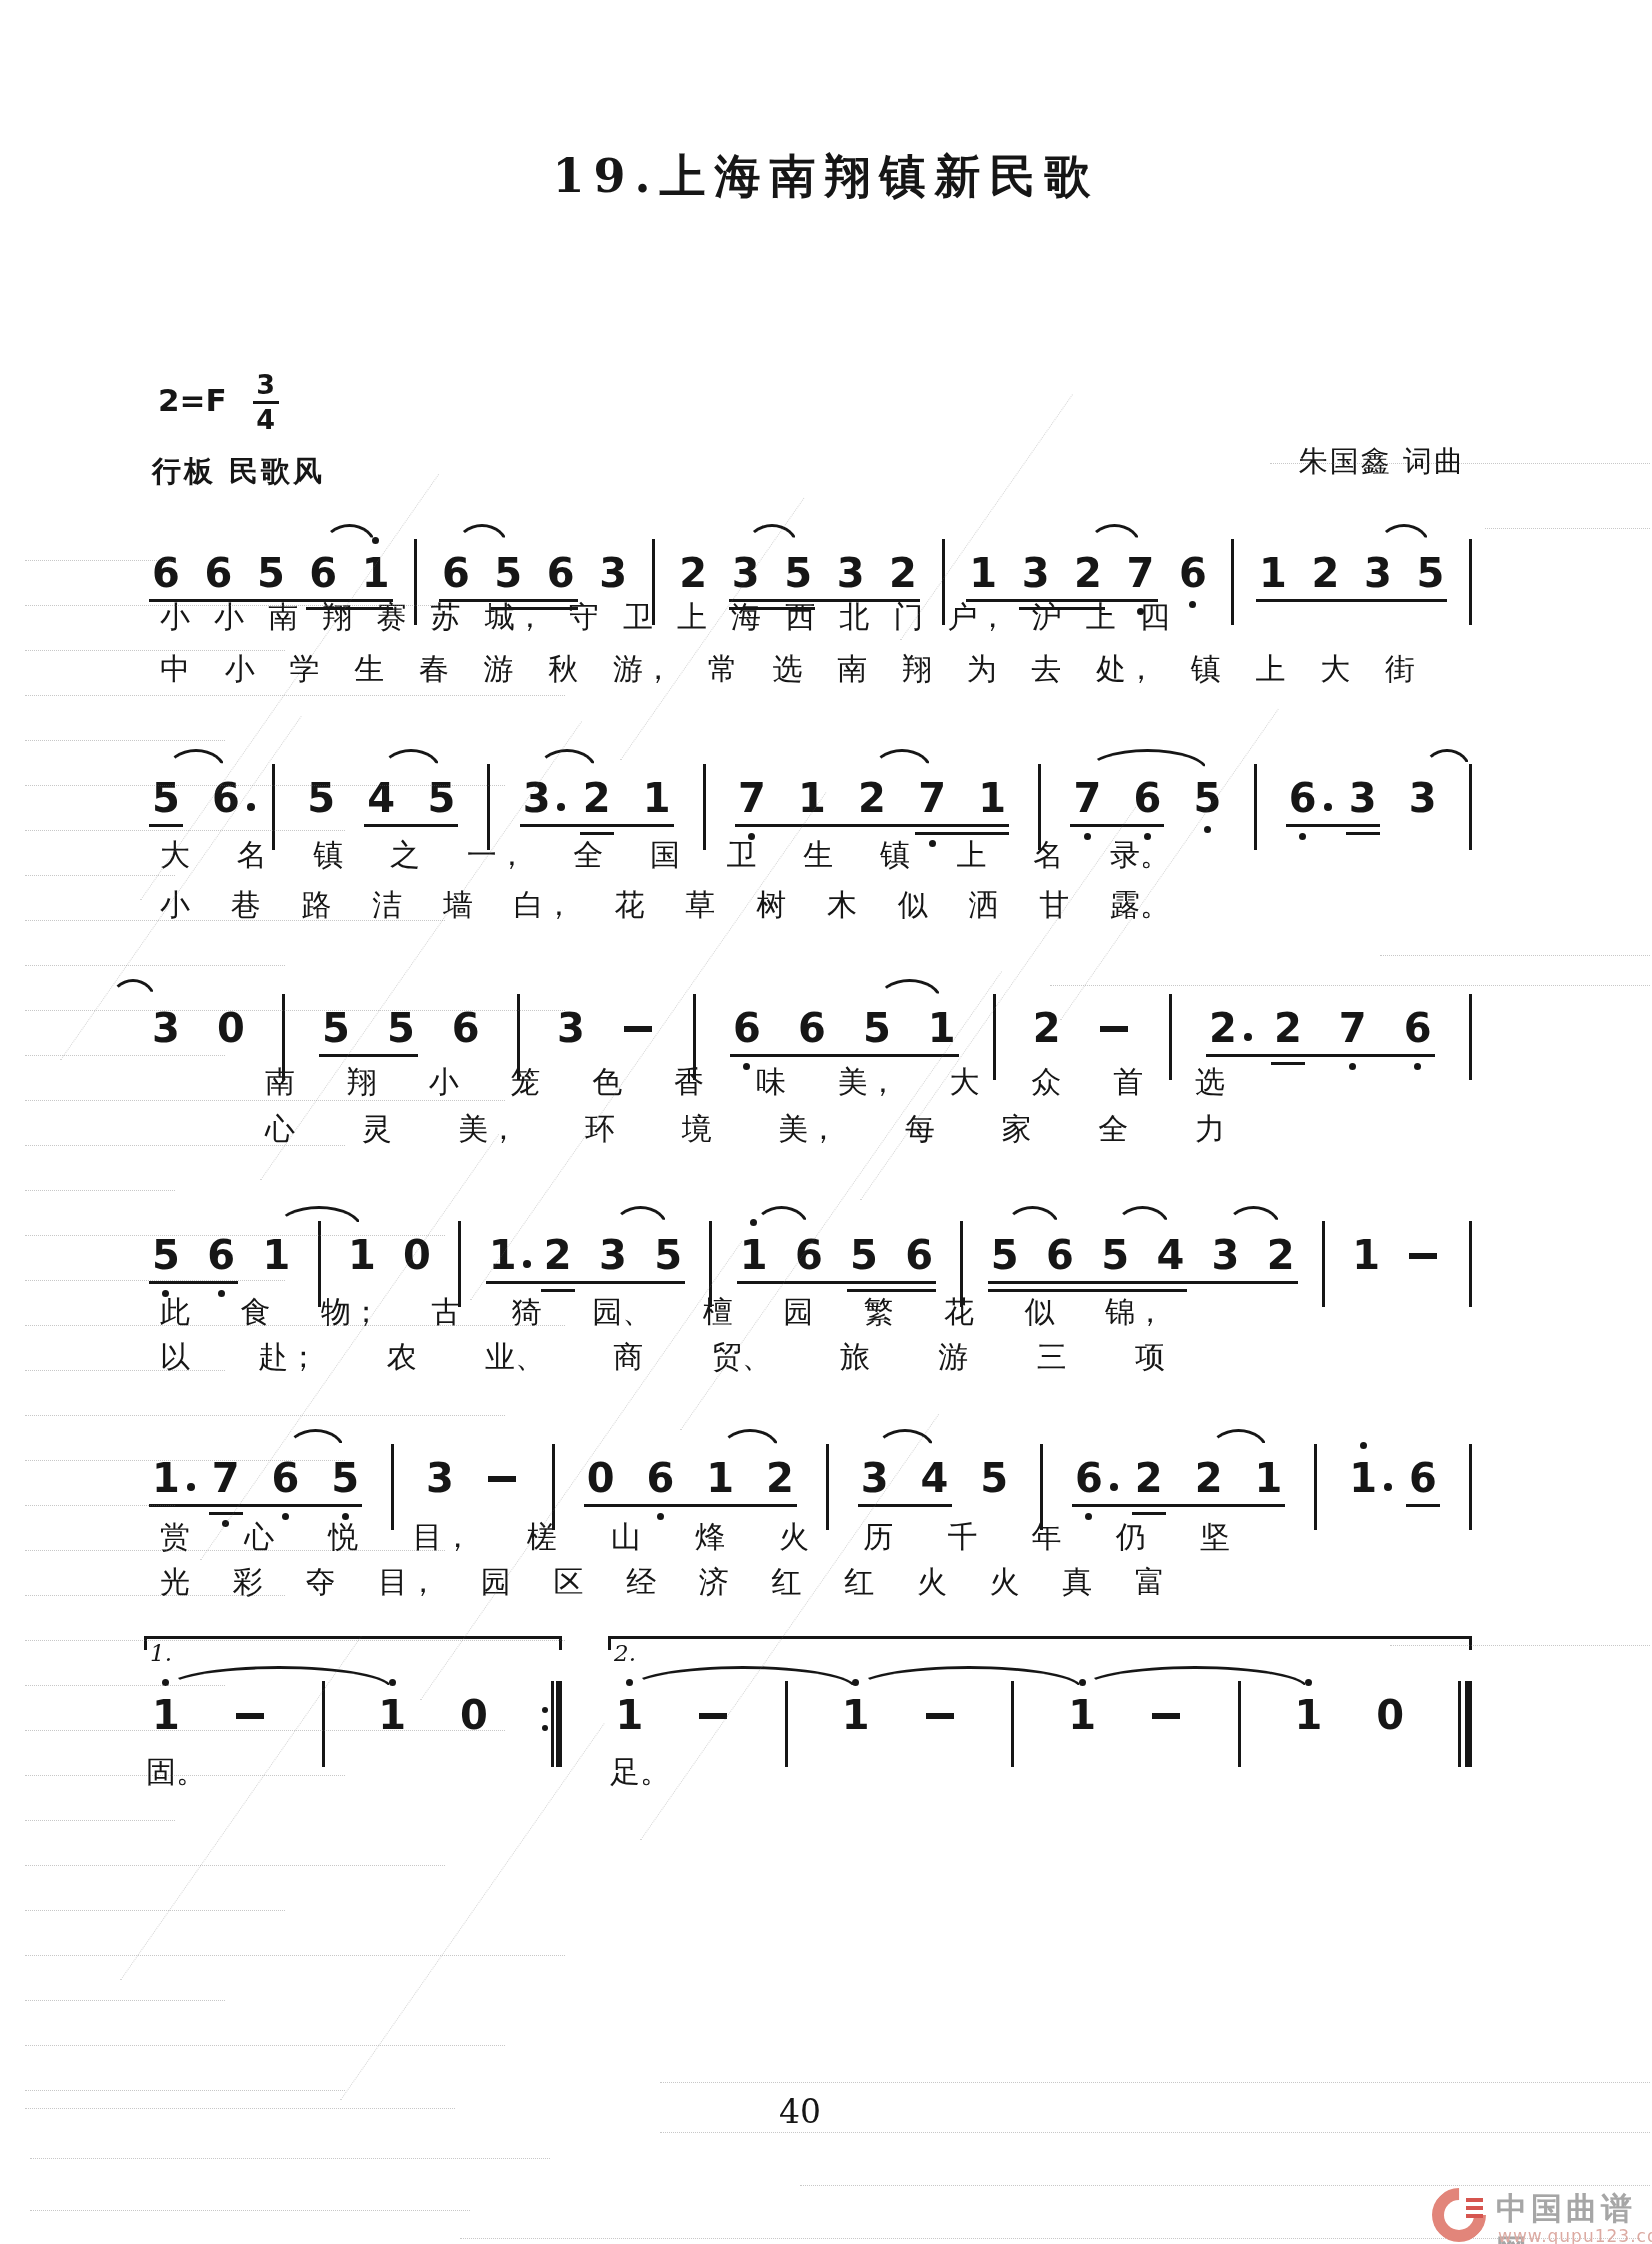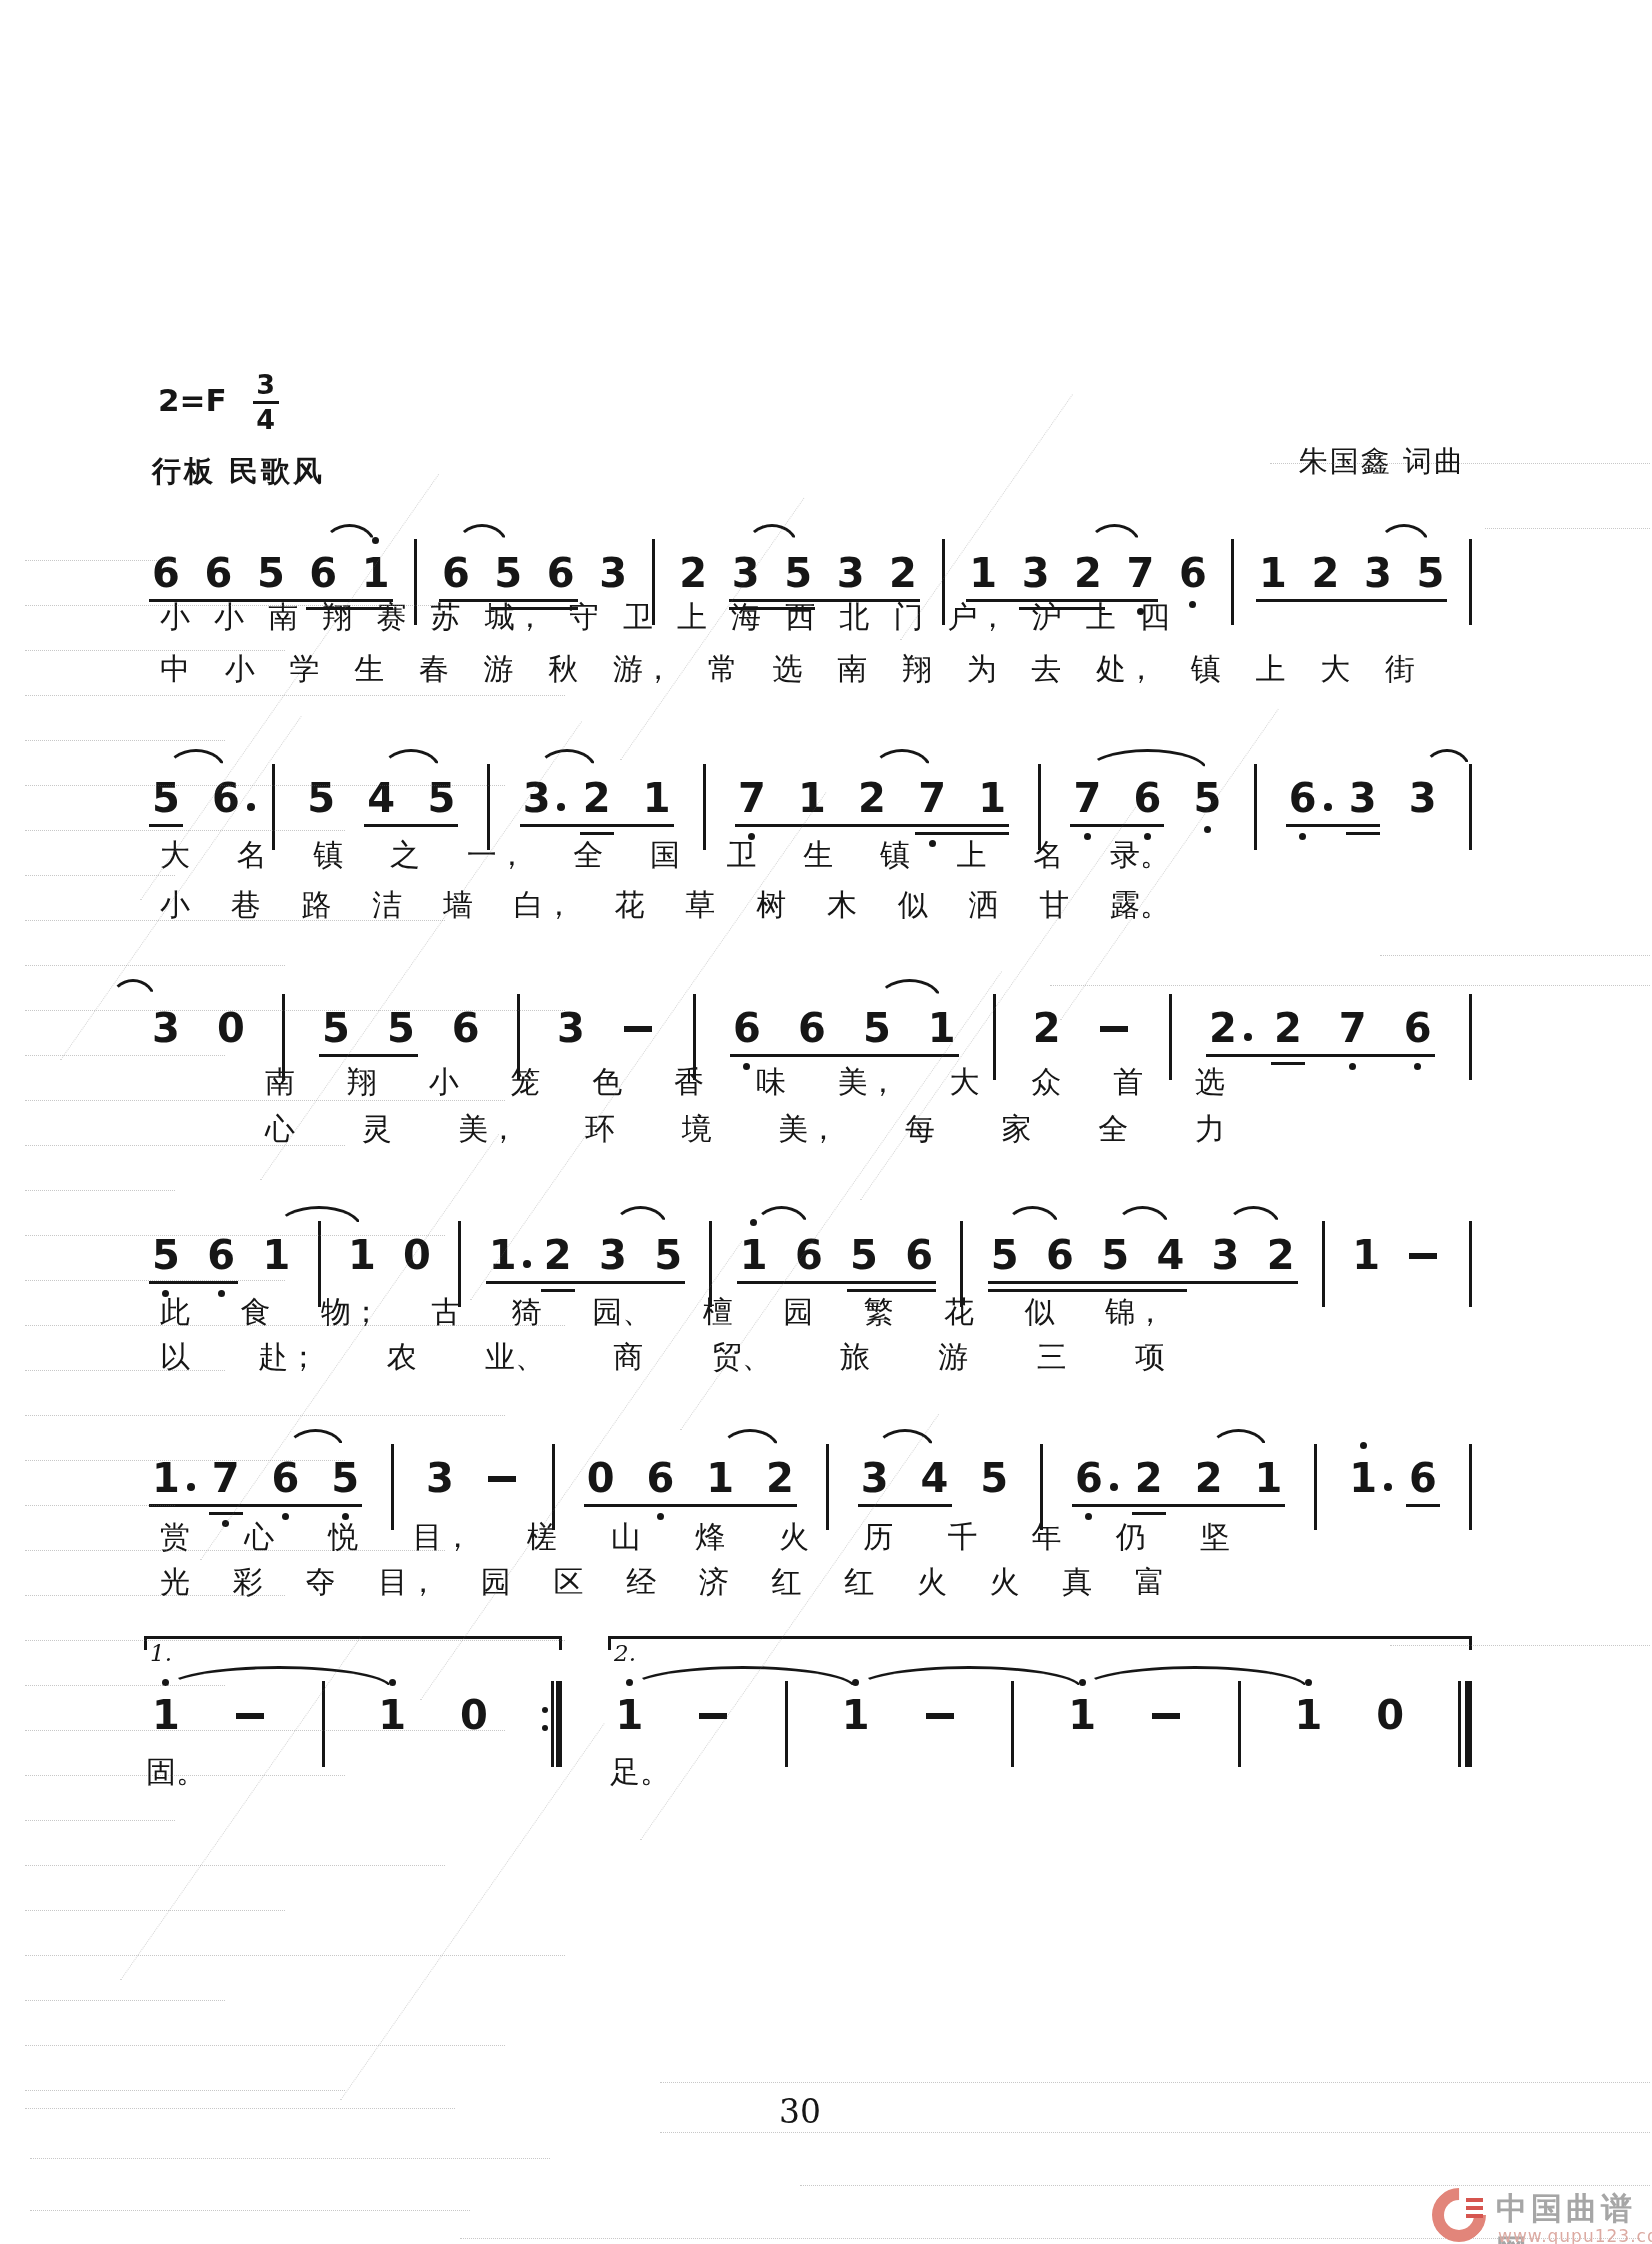--- a/index.html
+++ b/index.html
@@ -59,20 +59,21 @@
           font-family:"DejaVu Sans","Liberation Sans",sans-serif;}
   
   .hline{position:absolute;border-top:1px dotted rgba(110,110,110,0.38);}
   .diag{position:absolute;border-top:1px dotted rgba(120,120,120,0.30);transform-origin:0 0;transform:rotate(-55deg);}
 </style>
 </head>
 <body>
 
 <div id="page">
 
+  <div class="title">19.上海南翔镇新民歌</div>
 
   <div class="keysig">
     <span>2=F</span>
     <span class="frac">
       <span class="num">3</span>
       <span class="bar"></span>
       <span class="den">4</span>
     </span>
   </div>
 
@@ -798,21 +799,21 @@
       <div class="diag" style="left: 420px; top: 1700px; width: 560px;"></div>
       <div class="diag" style="left: 640px; top: 1840px; width: 520px;"></div>
       <div class="diag" style="left: 120px; top: 1980px; width: 420px;"></div>
       <div class="diag" style="left: 340px; top: 2100px; width: 460px;"></div>
       <div class="diag" style="left: 860px; top: 1200px; width: 480px;"></div>
       <div class="diag" style="left: 1060px; top: 1020px; width: 380px;"></div>
       <div class="diag" style="left: 900px; top: 640px; width: 300px;"></div>
       <div class="diag" style="left: 620px; top: 760px; width: 320px;"></div>
     </div>
 
-  <div class="pagenum">30</div>
+  <div class="pagenum">40</div>
 
   <div class="wm">
     <span class="wm-logo" style="border-color: rgb(226, 133, 122) transparent rgb(226, 133, 122) rgb(226, 133, 122);"></span>
     <span class="wm-bars">
         <i style="background: rgb(214, 85, 79);"></i>
         <i style="background: rgb(214, 85, 79);"></i>
         <i style="background: rgb(214, 85, 79);"></i>
       </span>
     <span class="wm-site" style="color: rgb(166, 166, 166);">中国曲谱网</span>
     <span class="wm-url" style="color: rgb(220, 170, 162);">www.qupu123.com</span>

